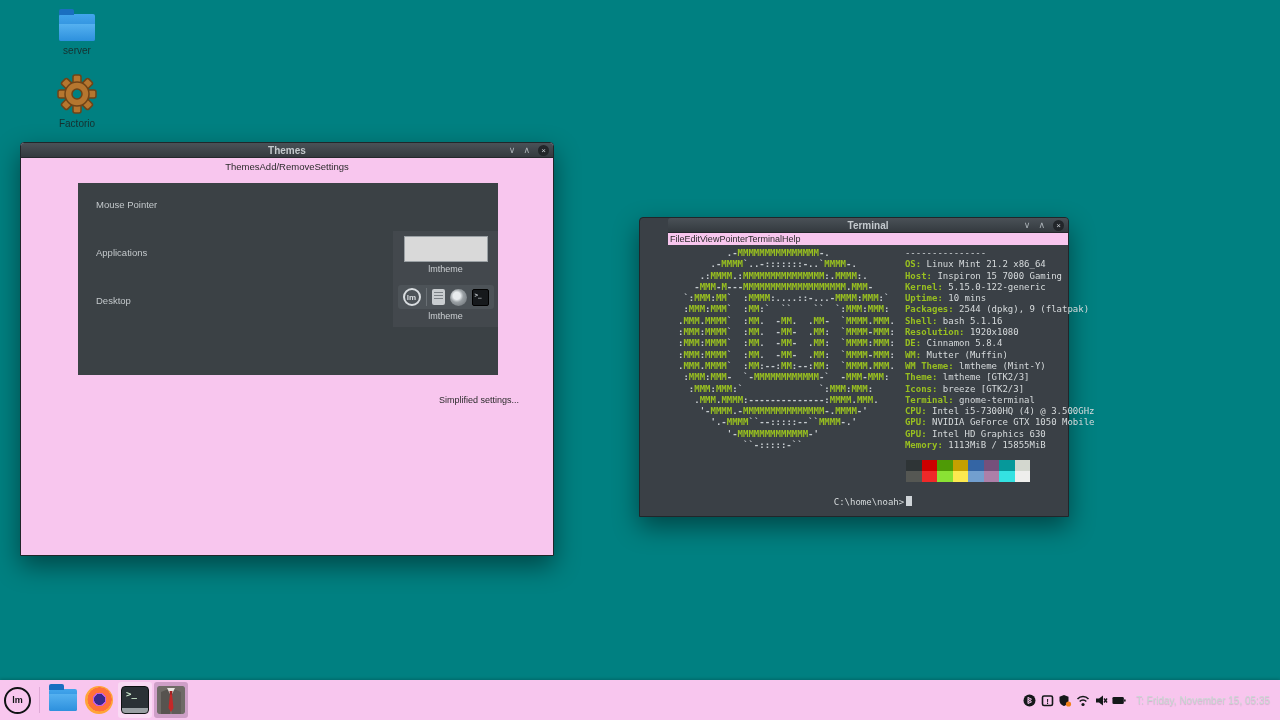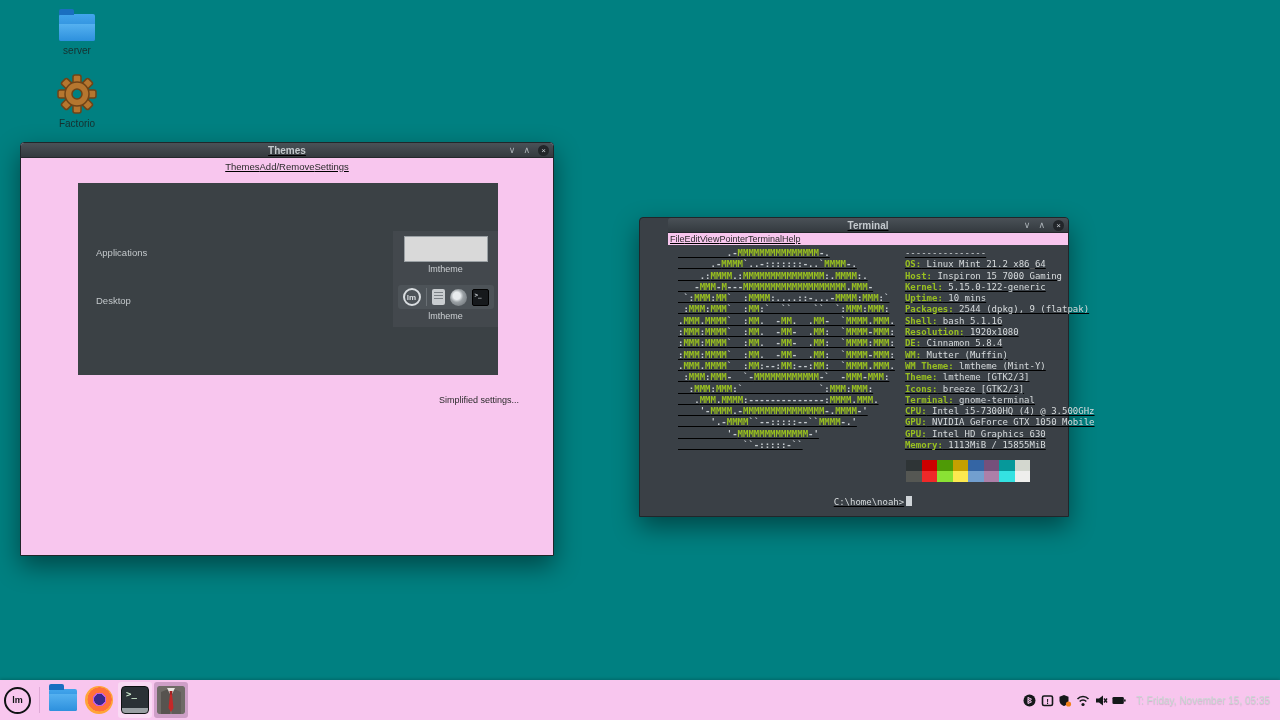--- a/index.html
+++ b/index.html
@@ -8,21 +8,21 @@
   #stage { position:relative; width:1280px; height:720px; background:#008081; overflow:hidden; }
 
   
   .desk-icon { position:absolute; width:72px; text-align:center; }
   .desk-icon .lbl { font-size:10px; color:#16302f; margin-top:4px; }
   .folder { width:36px; height:27px; margin:0 auto; position:relative; background:linear-gradient(#42a5ec,#1f7fd0); border-radius:2px; }
   .folder::before { content:""; position:absolute; top:-5px; left:0; width:15px; height:6px; background:#1a6fc0; border-radius:2px 2px 0 0; }
   .folder::after { content:""; position:absolute; left:0; bottom:0; width:100%; height:17px; background:linear-gradient(#55b1f0,#2d90dd); border-radius:0 0 2px 2px; }
 
   
-  .window { position:absolute; border:1px solid #21262a; border-radius:4px 4px 0 0; box-shadow:0 10px 26px rgba(0,0,0,.45);text-decoration:underline; }
+  .window { position:absolute; border:1px solid #21262a; border-radius:4px 4px 0 0; box-shadow:0 10px 26px rgba(0,0,0,.45); }
   .titlebar { height:15px; background:linear-gradient(#4a5157,#343a3f); border-radius:3px 3px 0 0; display:flex; align-items:center; justify-content:center; position:relative; border-bottom:1px solid #24282c; }
   .titlebar .t { font-size:10px; font-weight:bold; color:#c3c9cd; }
   .win-controls { position:absolute; right:4px; top:0; height:100%; display:flex; align-items:center; gap:8px; }
   .wc { color:#aab1b6; font-size:9px; line-height:9px; cursor:default; }
   .wc.close { width:11px; height:11px; background:#22262a; border-radius:50%; color:#c9ced2; font-size:8px; display:flex; align-items:center; justify-content:center; }
 
   
   #themes-win { left:20px; top:142px; width:534px; height:414px; background:#f8c6ee; }
   #themes-tabs { height:16px; display:flex; justify-content:center; align-items:center; }
   #themes-tabs .tab { font-size:9.5px; color:#2b2b2b; cursor:default; }
@@ -116,20 +116,21 @@
       </span>
     </div>
     <div id="themes-tabs">
         <span class="tab">Themes</span>
         <span class="tab">Add/Remove</span>
         <span class="tab">Settings</span>
       </div>
 
     <div id="themes-panel">
       <div class="t-row">
+        <div class="rl">Mouse Pointer</div>
       </div>
       <div class="t-row">
         <div class="rl">Applications</div>
         <div class="tile">
           <div class="btn-preview"></div>
           <div class="tl">lmtheme</div>
         </div>
       </div>
       <div class="t-row">
         <div class="rl">Desktop</div>

